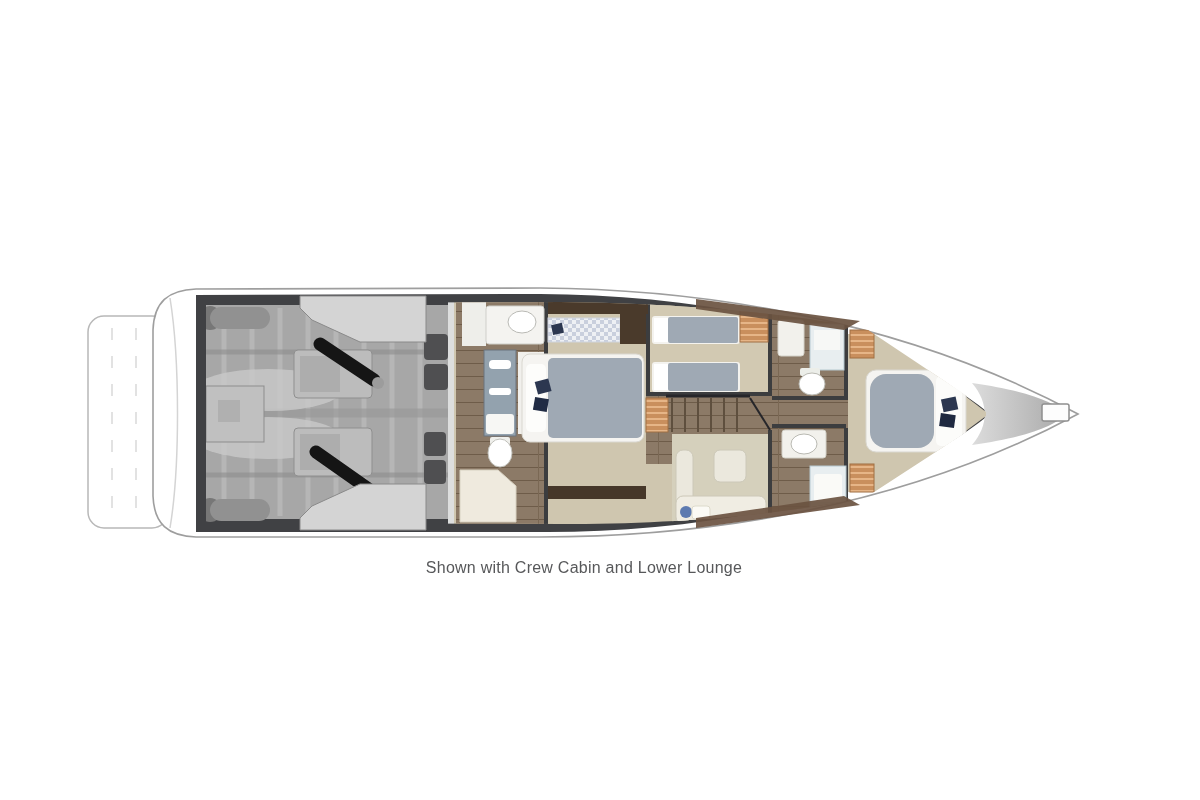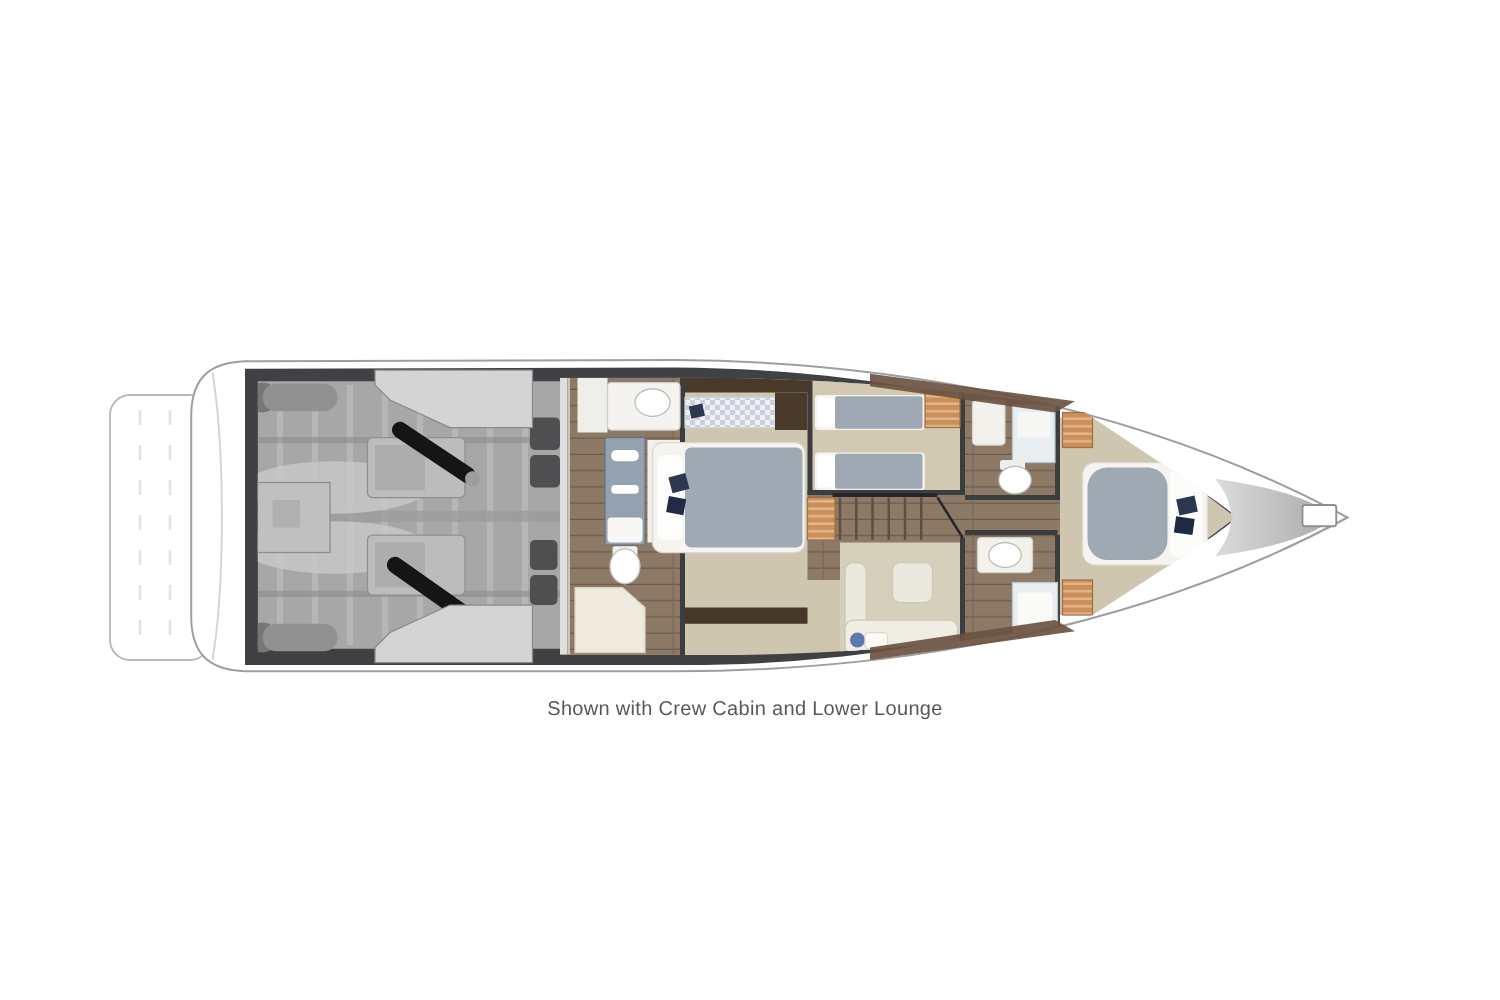--- a/index.html
+++ b/index.html
@@ -1,20 +1,20 @@
 <!DOCTYPE html>
 <html><head>
 <meta charset="utf-8">
 <style>
   html,body{margin:0;padding:0;background:#ffffff;width:1200px;height:800px;overflow:hidden;
             font-family:"Liberation Sans",sans-serif;}
   .figure{position:relative;width:1200px;height:800px;background:#ffffff;}
   .plan-svg{position:absolute;left:0;top:0;}
   .caption{position:absolute;top:559px;left:0;width:1168px;text-align:center;
-           font-size:16px;font-weight:400;letter-spacing:.25px;color:#57585a;margin-left:12px;}
+           font-size:16px;font-weight:400;letter-spacing:.25px;color:#57585a;}
 </style>
 </head>
 <body>
 
 <div class="figure">
 <svg class="plan-svg" width="1200" height="800" viewBox="0 0 1200 800">
   <defs>
     <pattern id="wood" width="120" height="13" patternUnits="userSpaceOnUse">
       <rect width="120" height="13" fill="#8c7a67"></rect>
       <rect y="12" width="120" height="1" fill="#6e5c49"></rect>

